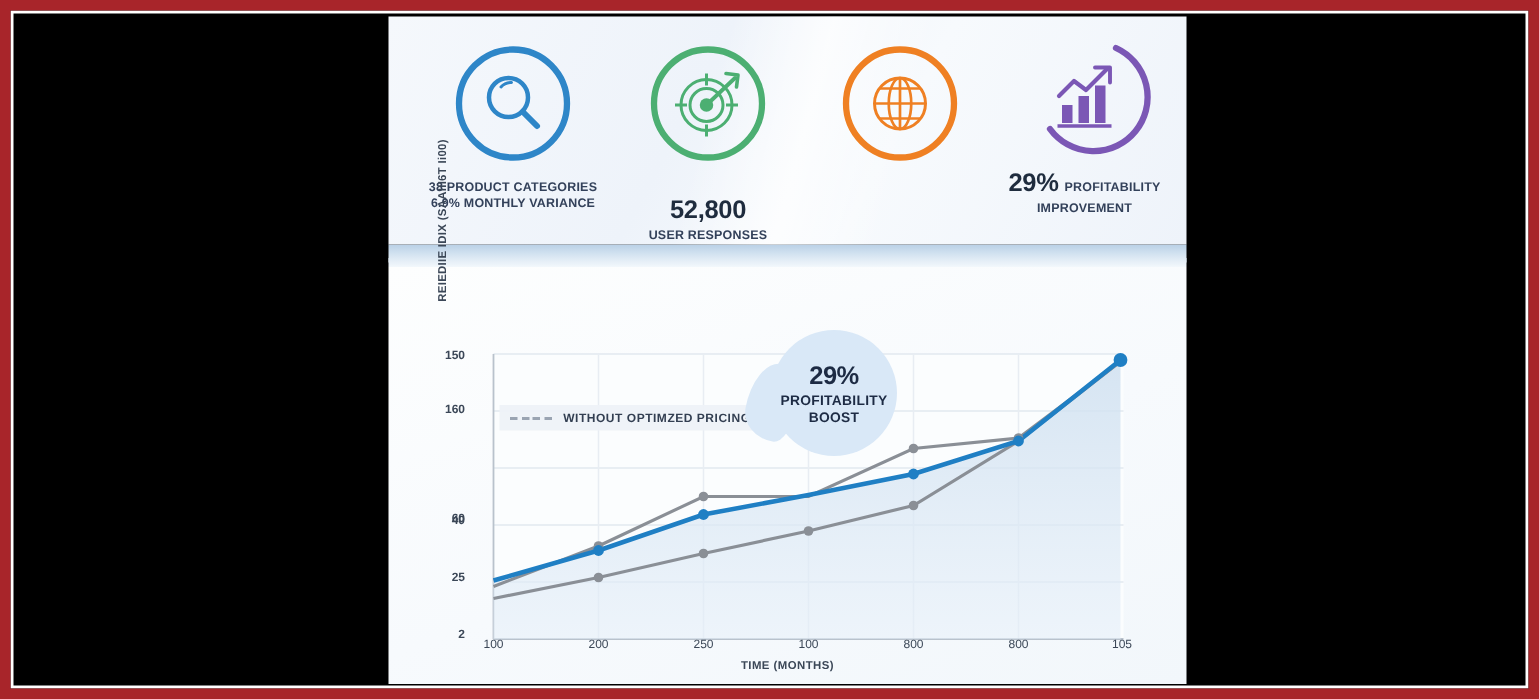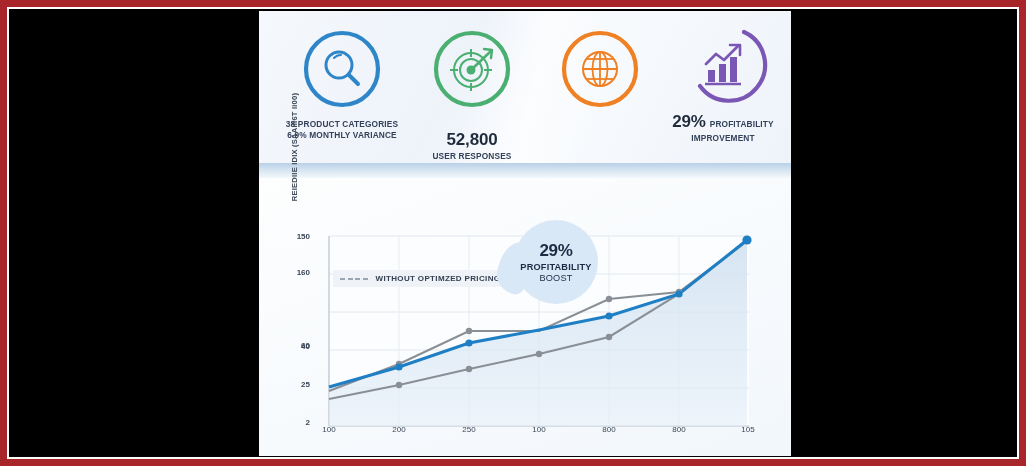--- a/index.html
+++ b/index.html
@@ -129,21 +129,21 @@
     transform: rotate(10deg);
     z-index: -1;
   }
   .callout-txt {
     position: absolute; inset: 0;
     display: flex; flex-direction: column; align-items: center; justify-content: center;
     color: #1d2b44; text-align: center; line-height: 1.12;
   }
   .callout-pct { font-size: 17px; font-weight: bold; letter-spacing: -.3px; }
   .callout-l1 { font-size: 9.2px; font-weight: bold; letter-spacing: .2px; margin-top: 2px; }
-  .callout-l2 { font-size: 9.2px; font-weight: normal; letter-spacing: .2px; }
+  .callout-l2 { font-size: 9.2px; font-weight: bold; letter-spacing: .2px; }
 
   .axis-label-x {
     position: absolute;
     left: 0; right: 0; top: 261px;
     text-align: center;
     font-size: 7.6px; font-weight: bold; color: #3b4757; letter-spacing: .3px;
   }
   .axis-label-y {
     position: absolute;
     left: 31px; top: 44px;
@@ -343,17 +343,18 @@
     <div class="x-ticks">
       <div class="tick-x" style="left:70px;">100</div>
       <div class="tick-x" style="left:140px;">200</div>
       <div class="tick-x" style="left:210px;">250</div>
       <div class="tick-x" style="left:280px;">100</div>
       <div class="tick-x" style="left:350px;">800</div>
       <div class="tick-x" style="left:420px;">800</div>
       <div class="tick-x" style="left:489px;">105</div>
     </div>
 
+    <div class="axis-label-x">TIME (MONTHS)</div>
   </div>
 
   <div class="frame-inner-line"></div>
   <div class="frame-border"></div>
 </div>
 
 </body></html>

